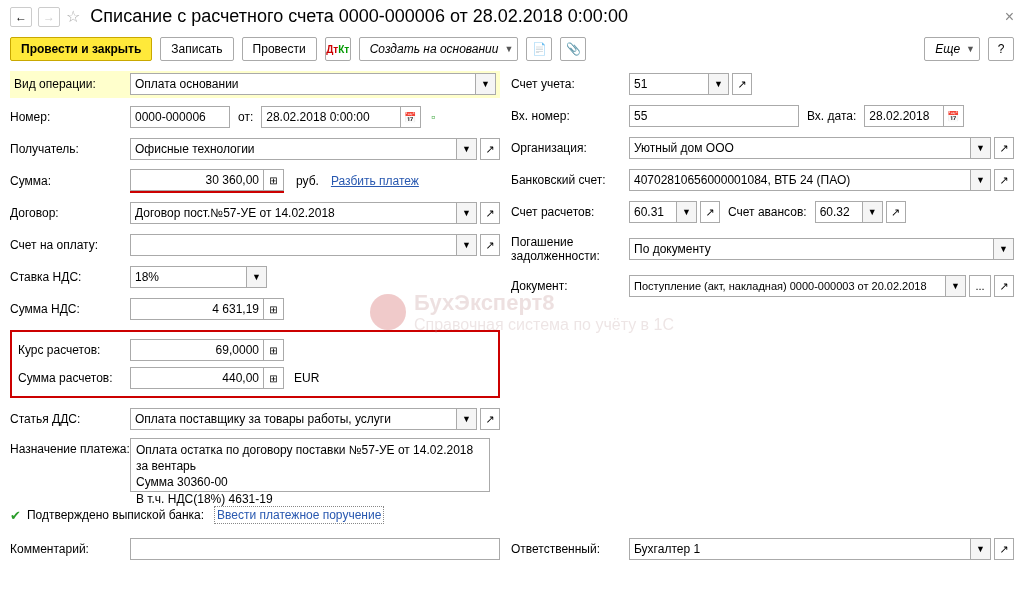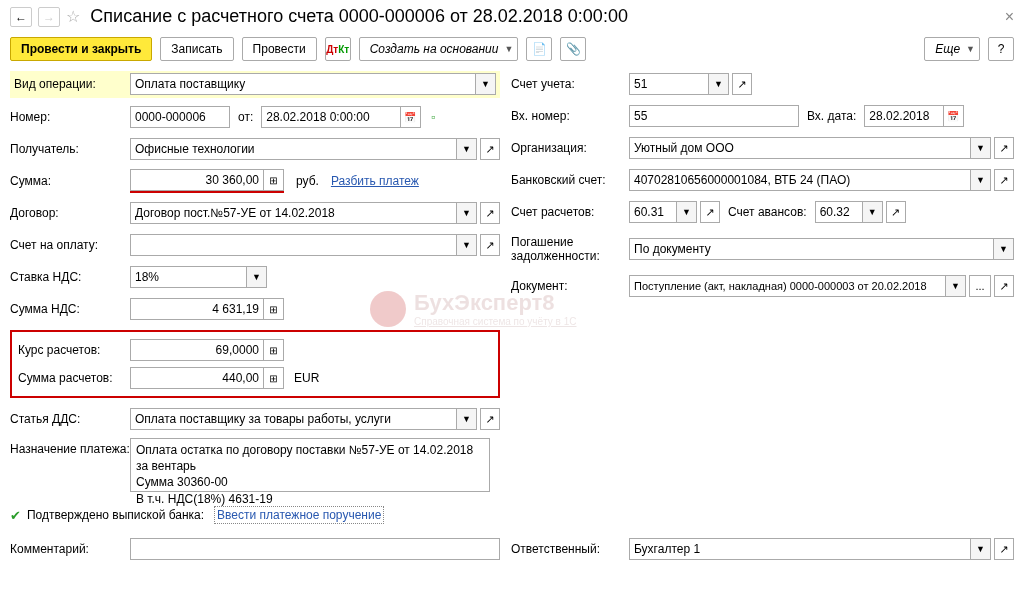--- a/index.html
+++ b/index.html
@@ -36,21 +36,21 @@
 .link-dotted { color: #2858b0; border-bottom: 1px dashed #2858b0; cursor: pointer; }
 .red-underline { border-bottom: 2px solid #cc0000; }
 .red-box { border: 2px solid #cc0000; padding: 4px 6px; margin: 2px 0; }
 .red-box .row { min-height: 28px; }
 .textarea { border: 1px solid #aaa; width: 360px; height: 54px; padding: 3px 5px; font-size: 12px; line-height: 1.35; white-space: pre-line; }
 .checkbox-row { display: flex; align-items: center; gap: 6px; margin-top: 8px; font-size: 12px; }
 .check { color: #2a9d2a; font-size: 13px; }
 .watermark { position: absolute; left: 370px; top: 290px; opacity: 0.25; pointer-events: none; display: flex; align-items: center; gap: 8px; }
 .wm-owl { width: 36px; height: 36px; background: #c43030; border-radius: 50%; }
 .wm-text { font-size: 22px; color: #b88; font-weight: bold; }
-.wm-sub { font-size: 10px; color: #b99; text-decoration: underline; }
+.wm-sub { font-size: 16px; color: #b99; }
 .dots-btn { width: 22px; height: 22px; border: 1px solid #aaa; margin-left: 3px; background: #fff; display: flex; align-items: center; justify-content: center; font-size: 11px; cursor: pointer; }
 </style>
 </head>
 <body>
 
 <div class="header-row">
   <div class="nav-btn">←</div>
   <div class="nav-btn" style="color:#ccc">→</div>
   <span class="star-icon">☆</span>
   <span class="title">Списание с расчетного счета 0000-000006 от 28.02.2018 0:00:00</span>
@@ -77,21 +77,21 @@
       <span class="chev">▼</span>
     </div>
   <div class="btn btn-icon">?</div>
 </div>
 
 <div class="content">
   <div class="col col-left">
     <div class="row yellow-bg">
       <span class="label" style="padding-left:4px">Вид операции:</span>
       <div class="sel-wrap" style="flex:1">
-        <div class="input" style="flex:1">Оплата поставщику</div>
+        <div class="input" style="flex:1">Оплата основании</div>
         <div class="sel-btn">▼</div>
       </div>
     </div>
 
     <div class="row">
       <span class="label">Номер:</span>
       <div class="input" style="width:100px">0000-000006</div>
       <span style="margin:0 8px">от:</span>
       <div class="sel-wrap">
         <div class="input" style="width:140px">28.02.2018  0:00:00</div>

